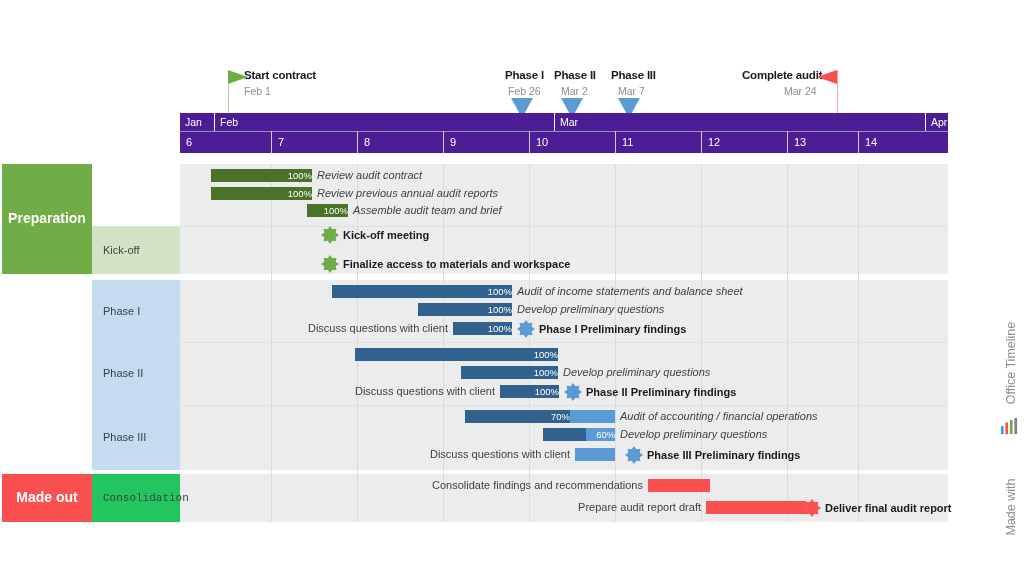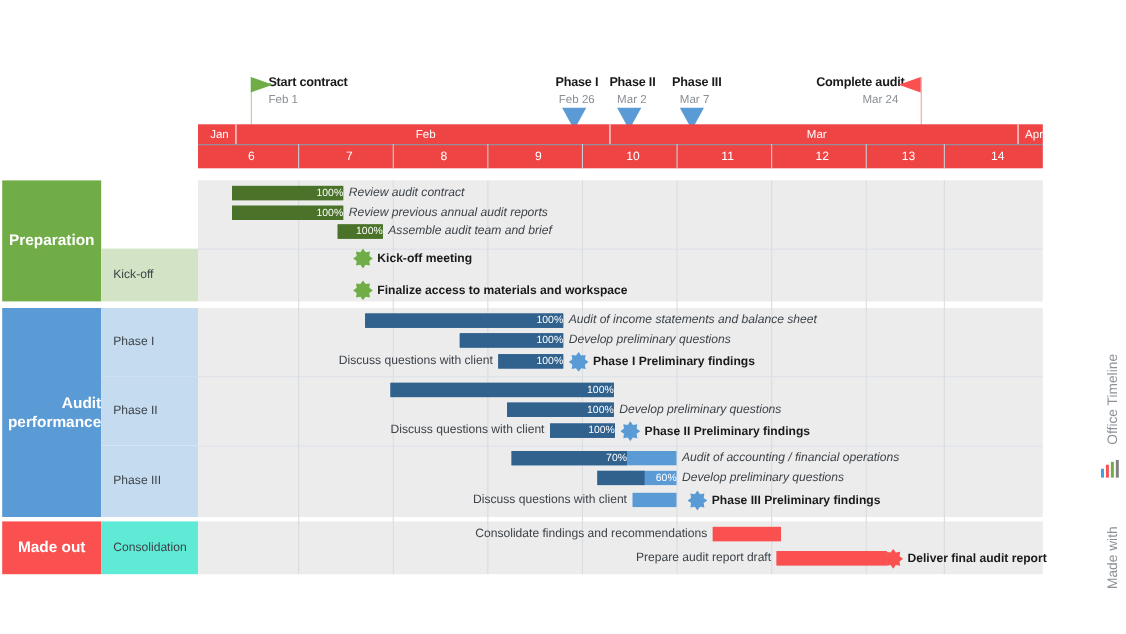--- a/index.html
+++ b/index.html
@@ -22,21 +22,21 @@
   .flagpole{position:absolute;width:1px;}
   .flag-tri{position:absolute;width:0;height:0;}
 
   .tri-down{
     position:absolute;width:0;height:0;
     border-left:11px solid transparent;border-right:11px solid transparent;
     border-top:20px solid #5b9bd5;
   }
 
   
-  #axis{position:absolute;background:#ef4444;text-align:center;}
+  #axis{position:absolute;background:#4c1d95;}
   .ax-month,.ax-week{
     position:absolute;color:#ffffff;font-size:10.5px;
     box-sizing:border-box;overflow:hidden;white-space:nowrap;
   }
   .ax-month{top:0;height:18px;line-height:18px;padding-left:5px;
     border-left:1px solid #ffffff;}
   .ax-week{top:18px;height:22px;line-height:22px;padding-left:6px;
     border-left:1px solid #c9ced4;font-size:11px;}
   .ax-sep{position:absolute;left:0;right:0;top:18px;height:1px;background:#8c97a5;}
 
@@ -244,26 +244,25 @@
       <div class="tasklabel left" style="top: 501px; right: 323px;">Prepare audit report draft</div>
       <div class="burst" style="left: 803px; top: 499px;"><svg width="18" height="18" viewBox="0 0 18 18">
           <polygon points="9.00,0.00 11.37,3.27 15.36,2.64 14.73,6.63 18.00,9.00 14.73,11.37 15.36,15.36 11.37,14.73 9.00,18.00 6.63,14.73 2.64,15.36 3.27,11.37 0.00,9.00 3.27,6.63 2.64,2.64 6.63,3.27" fill="#fa5050"></polygon>
         </svg></div>
       <div class="mslabel" style="left: 825px; top: 502px;">Deliver final audit report</div>
     </div>
 
   <div id="lanes" style="position: absolute; inset: 0px;">
       <div class="lane-cat" style="left: 2px; top: 164px; width: 90px; height: 110px; background: rgb(112, 173, 71);">Preparation</div>
       <div class="lane-sub" style="left: 92px; top: 226px; width: 88px; height: 48px; background: rgb(211, 227, 198);">Kick-off</div>
-      <div class="lane-cat" style="left: 2px; top: 280px; width: 90px; height: 190px; background: rgb(91, 155, 213);">Audit performance</div>
       <div class="lane-sub" style="left: 92px; top: 280px; width: 88px; height: 62px; background: rgb(197, 219, 239);">Phase I</div>
       <div class="lane-sub" style="left: 92px; top: 342px; width: 88px; height: 63px; background: rgb(197, 219, 239);">Phase II</div>
       <div class="lane-sub" style="left: 92px; top: 405px; width: 88px; height: 65px; background: rgb(197, 219, 239);">Phase III</div>
       <div class="lane-cat" style="left: 2px; top: 474px; width: 90px; height: 48px; background: rgb(250, 80, 80);">Made out</div>
-      <div class="lane-sub" style="left: 92px; top: 474px; width: 88px; height: 48px; background: #5eead4;">Consolidation</div>
+      <div class="lane-sub" style="left: 92px; top: 474px; width: 88px; height: 48px; background: #22c55e; font-family: Liberation Mono, monospace;">Consolidation</div>
     </div>
 
   <div id="watermark">
     <div class="wm-text" style="top:44px;">Office Timeline</div>
     <svg id="wm-logo" viewBox="0 0 20 20">
       <rect x="1" y="9" width="3" height="9" fill="#3fa0dd"></rect>
       <rect x="6" y="5" width="3" height="13" fill="#fa5050"></rect>
       <rect x="11" y="2" width="3" height="16" fill="#70ad47"></rect>
       <rect x="16" y="0" width="3" height="18" fill="#808080"></rect>
     </svg>

